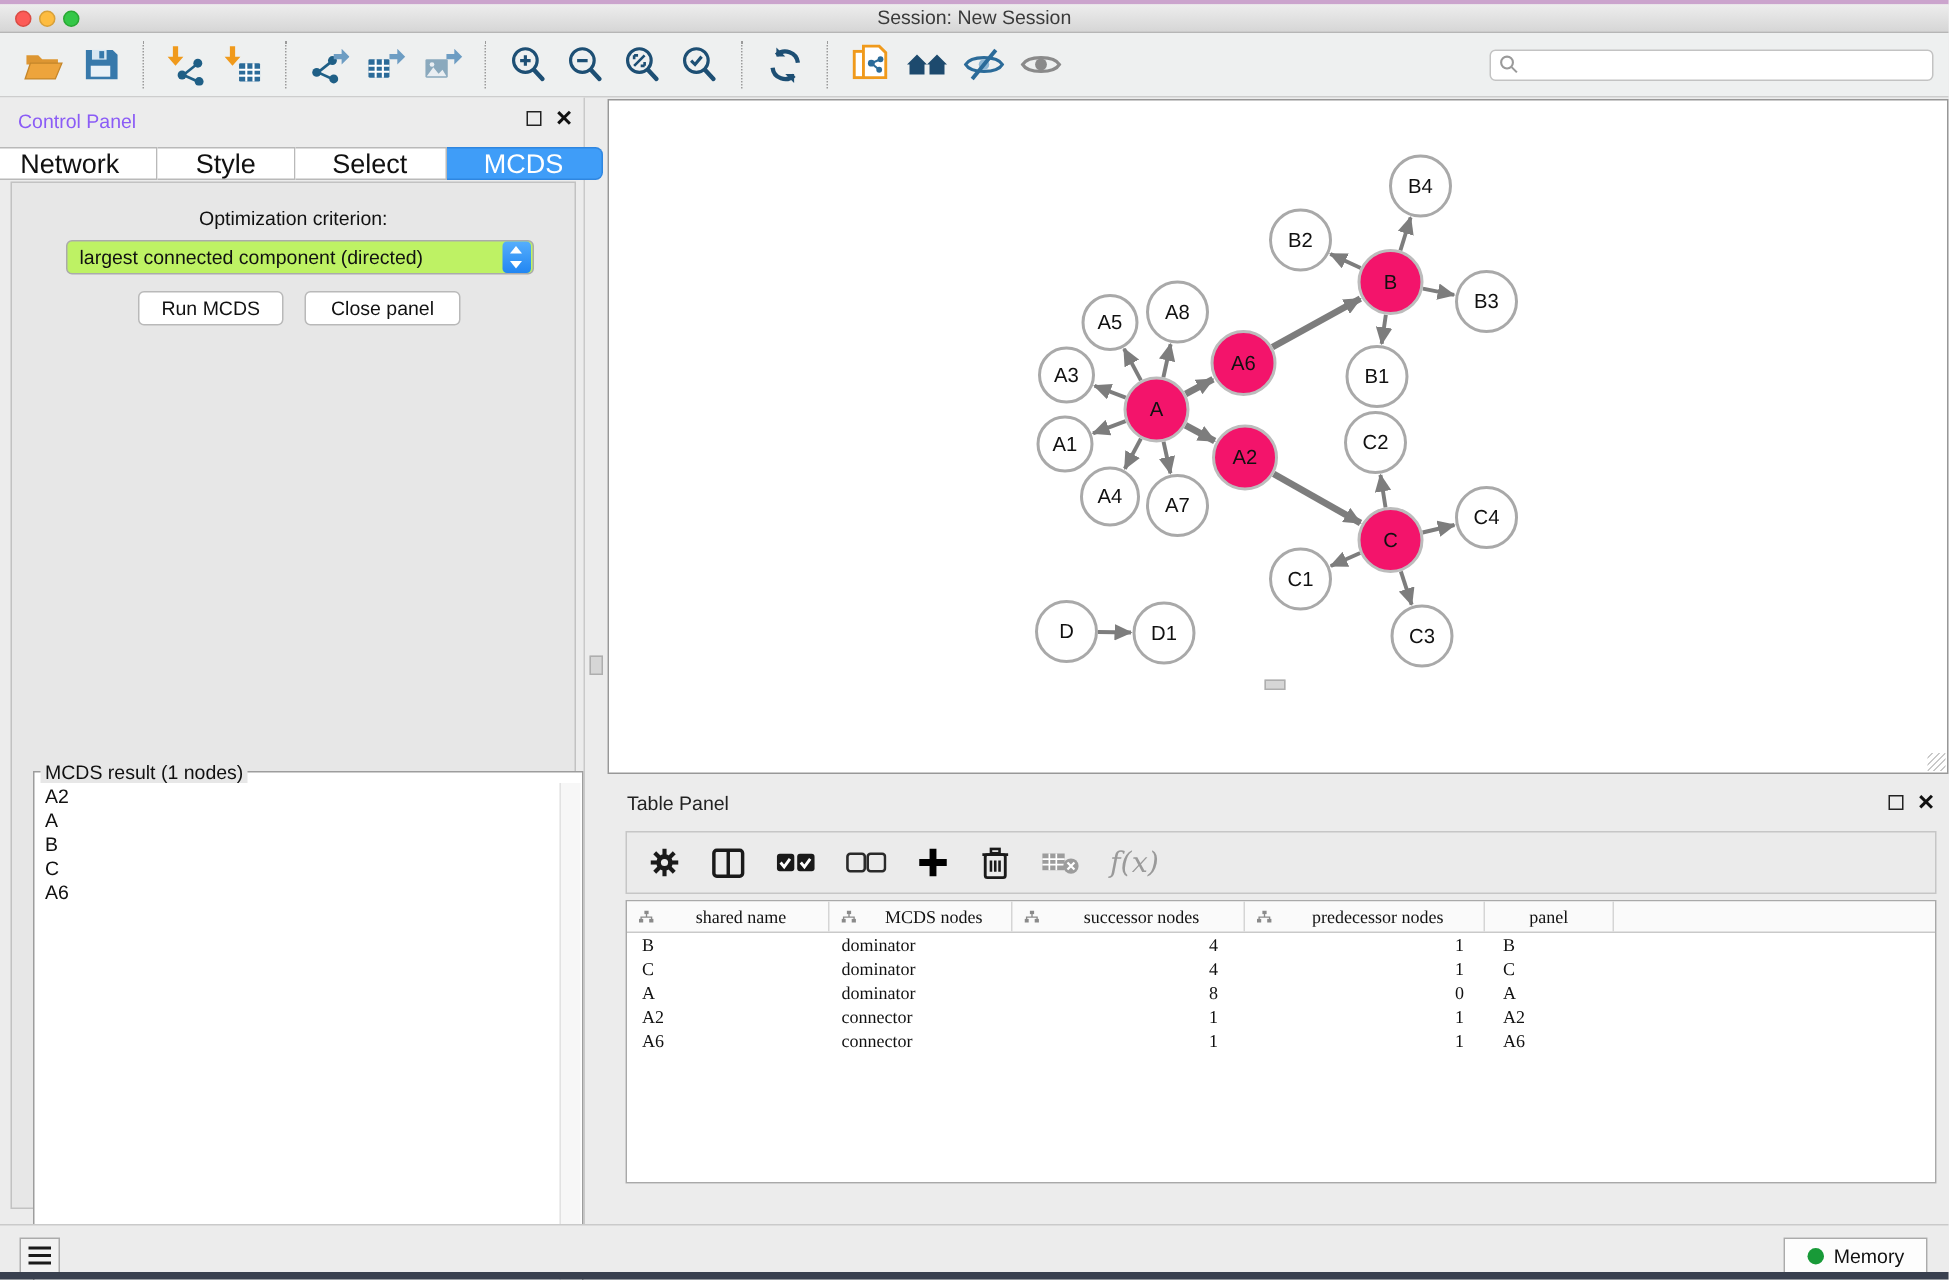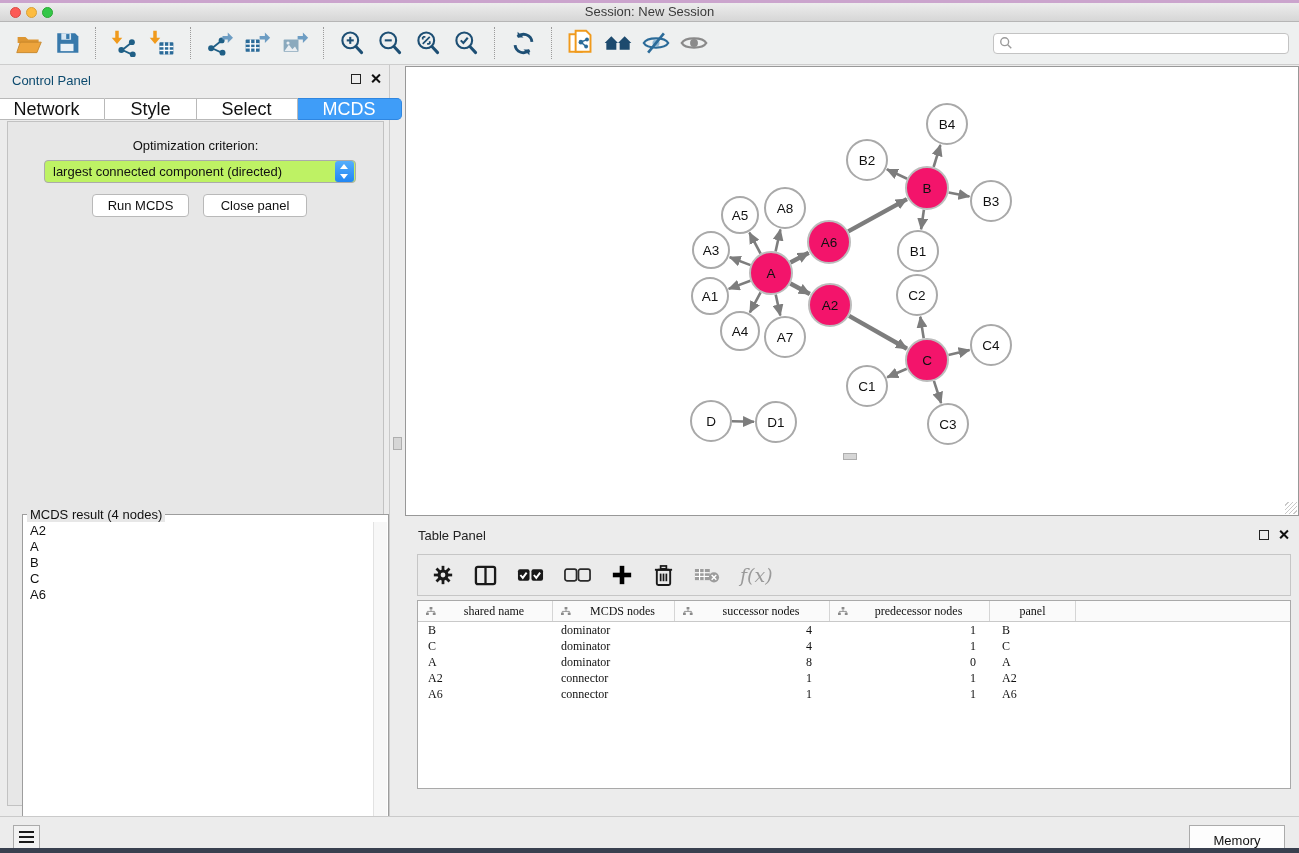--- a/index.html
+++ b/index.html
@@ -28,21 +28,21 @@
     border-bottom:1px solid #cdcdcd; display:flex; align-items:center; padding:0 10px; }
   .tb-icon { width:32px; height:32px; display:flex; align-items:center; justify-content:center; margin:0 3px; }
   .tb-sep { border-left:1px dotted #9b9b9b; height:32px; margin:0 9px; }
   #search-box { margin-left:auto; width:296px; height:21px; background:#fff;
     border:1px solid #c3c3c3; border-radius:4px; display:flex; align-items:center; padding:0 5px; }
   #search-box input { border:none; outline:none; flex:1; font-size:12px; background:transparent; }
 
   
   #control-panel { left:0; top:62px; width:390px; height:751px; background:#ececec; border-right:1px solid #c9c9c9; }
   #cp-header { position:absolute; left:0; top:6px; width:100%; height:20px; }
-  #cp-title { position:absolute; left:12px; top:2px; font-size:13px; color:#0c4a6e; }
+  #cp-title { position:absolute; left:12px; top:2px; font-size:13px; color:#8b5cf6; }
   .panel-btns { position:absolute; right:8px; top:2px; display:flex; gap:9px; align-items:center;}
   .float-box { width:10px; height:10px; border:1.5px solid #222; display:inline-block; }
   .close-x  { width:11px; height:11px; position:relative; display:inline-block;}
   .close-x::before,.close-x::after{content:"";position:absolute;left:5px;top:0;width:2.4px;height:11px;background:#111;}
   .close-x::before{transform:rotate(45deg);} .close-x::after{transform:rotate(-45deg);}
 
   #cp-tabs { position:absolute; left:0; top:33px; width:100%; display:flex; justify-content:center; }
   .seg-tab { font-size:18px; color:#111; background:#fff; border:1px solid #b9b9b9; border-left:none;
     padding:2px 25px; height:22px; line-height:17px; }
   .seg-tab:first-child { border-left:1px solid #b9b9b9; border-radius:5px 0 0 5px; }
@@ -110,21 +110,21 @@
   #tp-tabs .seg-tab { height:22px; }
 
   
   #status-bar { left:0; top:813px; width:1299px; height:35px; background:#ececec; border-top:1px solid #cacaca; }
   #list-btn { position:absolute; left:13px; top:8px; width:27px; height:24px; background:#f2f2f2;
     border:1px solid #ababab; display:flex; align-items:center; justify-content:center; }
   .bars { width:15px; height:12px; display:flex; flex-direction:column; justify-content:space-between;}
   .bars div { height:2.4px; background:#1a1a1a; }
   .bars div::before{ content:""; }
   #memory-btn { position:absolute; right:14px; top:8px; width:96px; height:24px; background:#fdfdfd;
-    border:1px solid #ababab; display:flex; align-items:center; justify-content:center; gap:7px; font-size:13px; color:#111;flex-direction:column; }
+    border:1px solid #ababab; display:flex; align-items:center; justify-content:center; gap:7px; font-size:13px; color:#111; }
   #memory-dot { width:11px; height:11px; border-radius:50%; background:#189a38; }
 
   svg text { font-family:"Liberation Sans", sans-serif; }
 </style>
 </head>
 <body>
 
 <div id="top-strip" class="abs"></div>
 
 <div id="app" class="abs">
@@ -308,21 +308,21 @@
     </div>
     <div id="cp-body">
       <div id="opt-label">Optimization criterion:</div>
       <div id="criterion-select">
         <span class="val">largest connected component (directed)</span>
         <span class="stepper"></span>
       </div>
       <div class="cp-btn" id="run-btn">Run MCDS</div>
       <div class="cp-btn" id="closepanel-btn">Close panel</div>
       <fieldset id="mcds-fieldset">
-        <span id="mcds-legend">MCDS result (4 nodes)</span>
+        <span id="mcds-legend">MCDS result (1 nodes)</span>
         <div id="mcds-list">
             <div class="list-item">A2</div>
             <div class="list-item">A</div>
             <div class="list-item">B</div>
             <div class="list-item">C</div>
             <div class="list-item">A6</div>
           </div>
         <div id="mcds-scroll"></div>
       </fieldset>
     </div>

